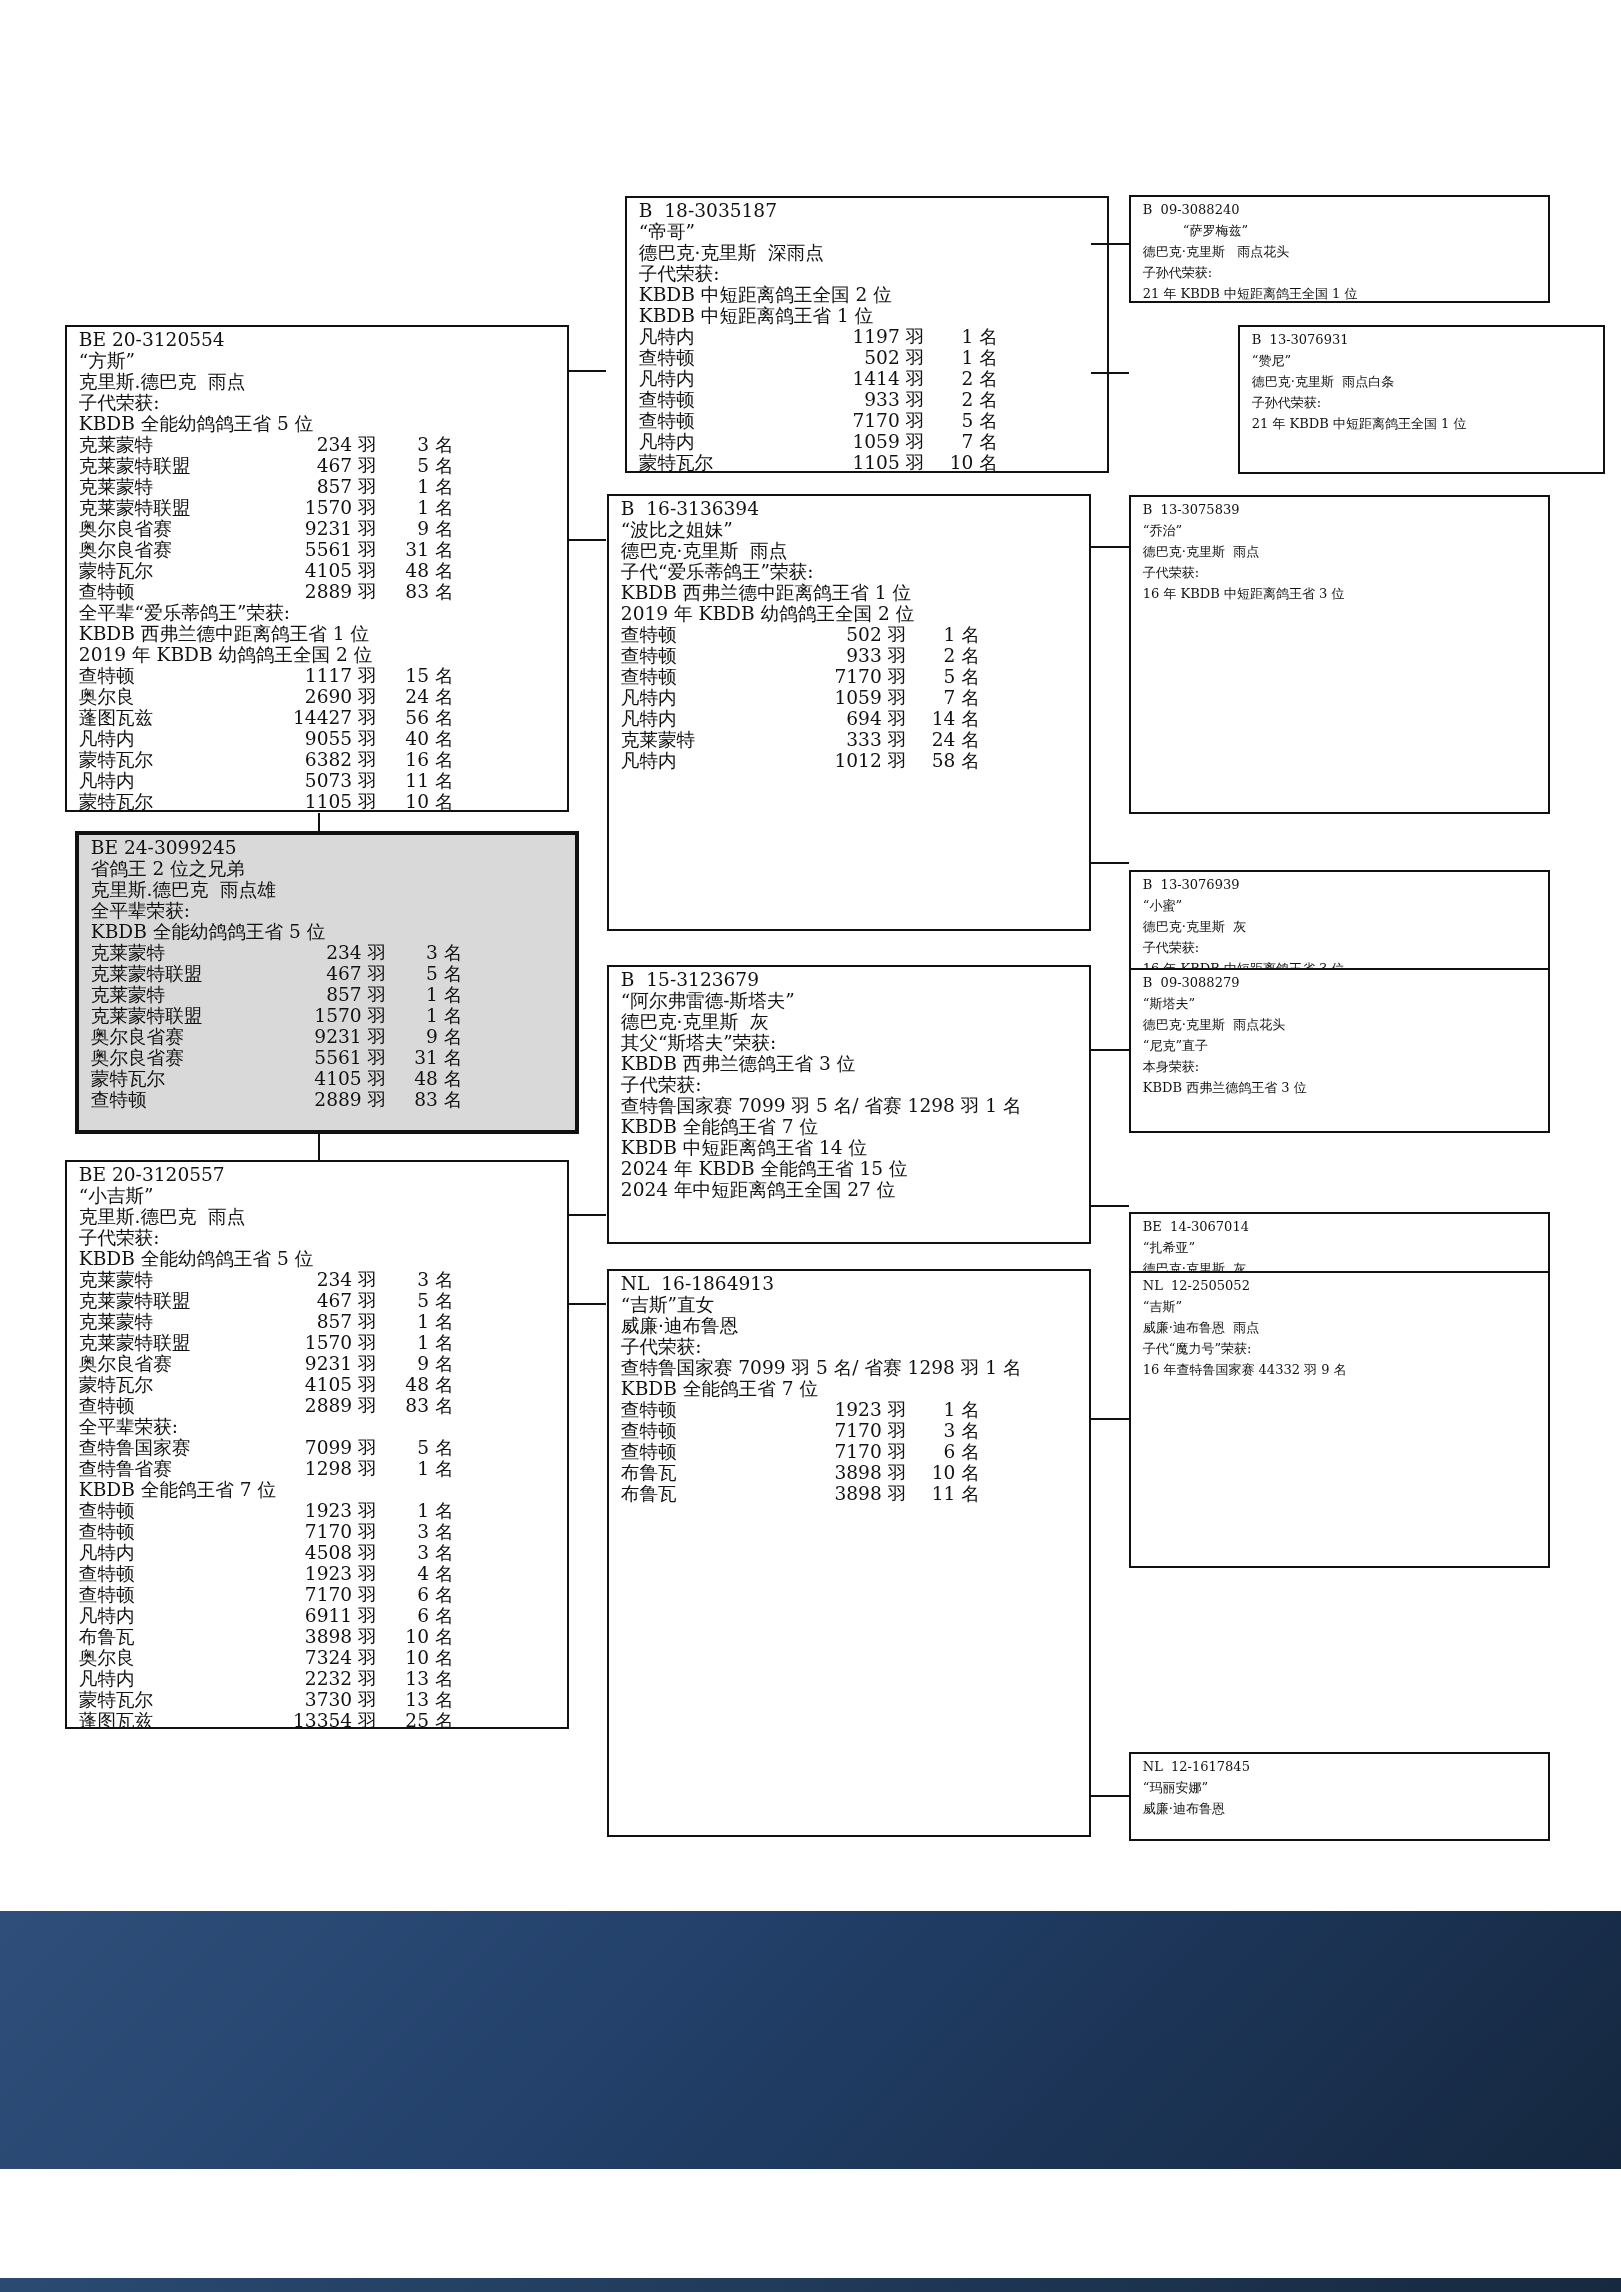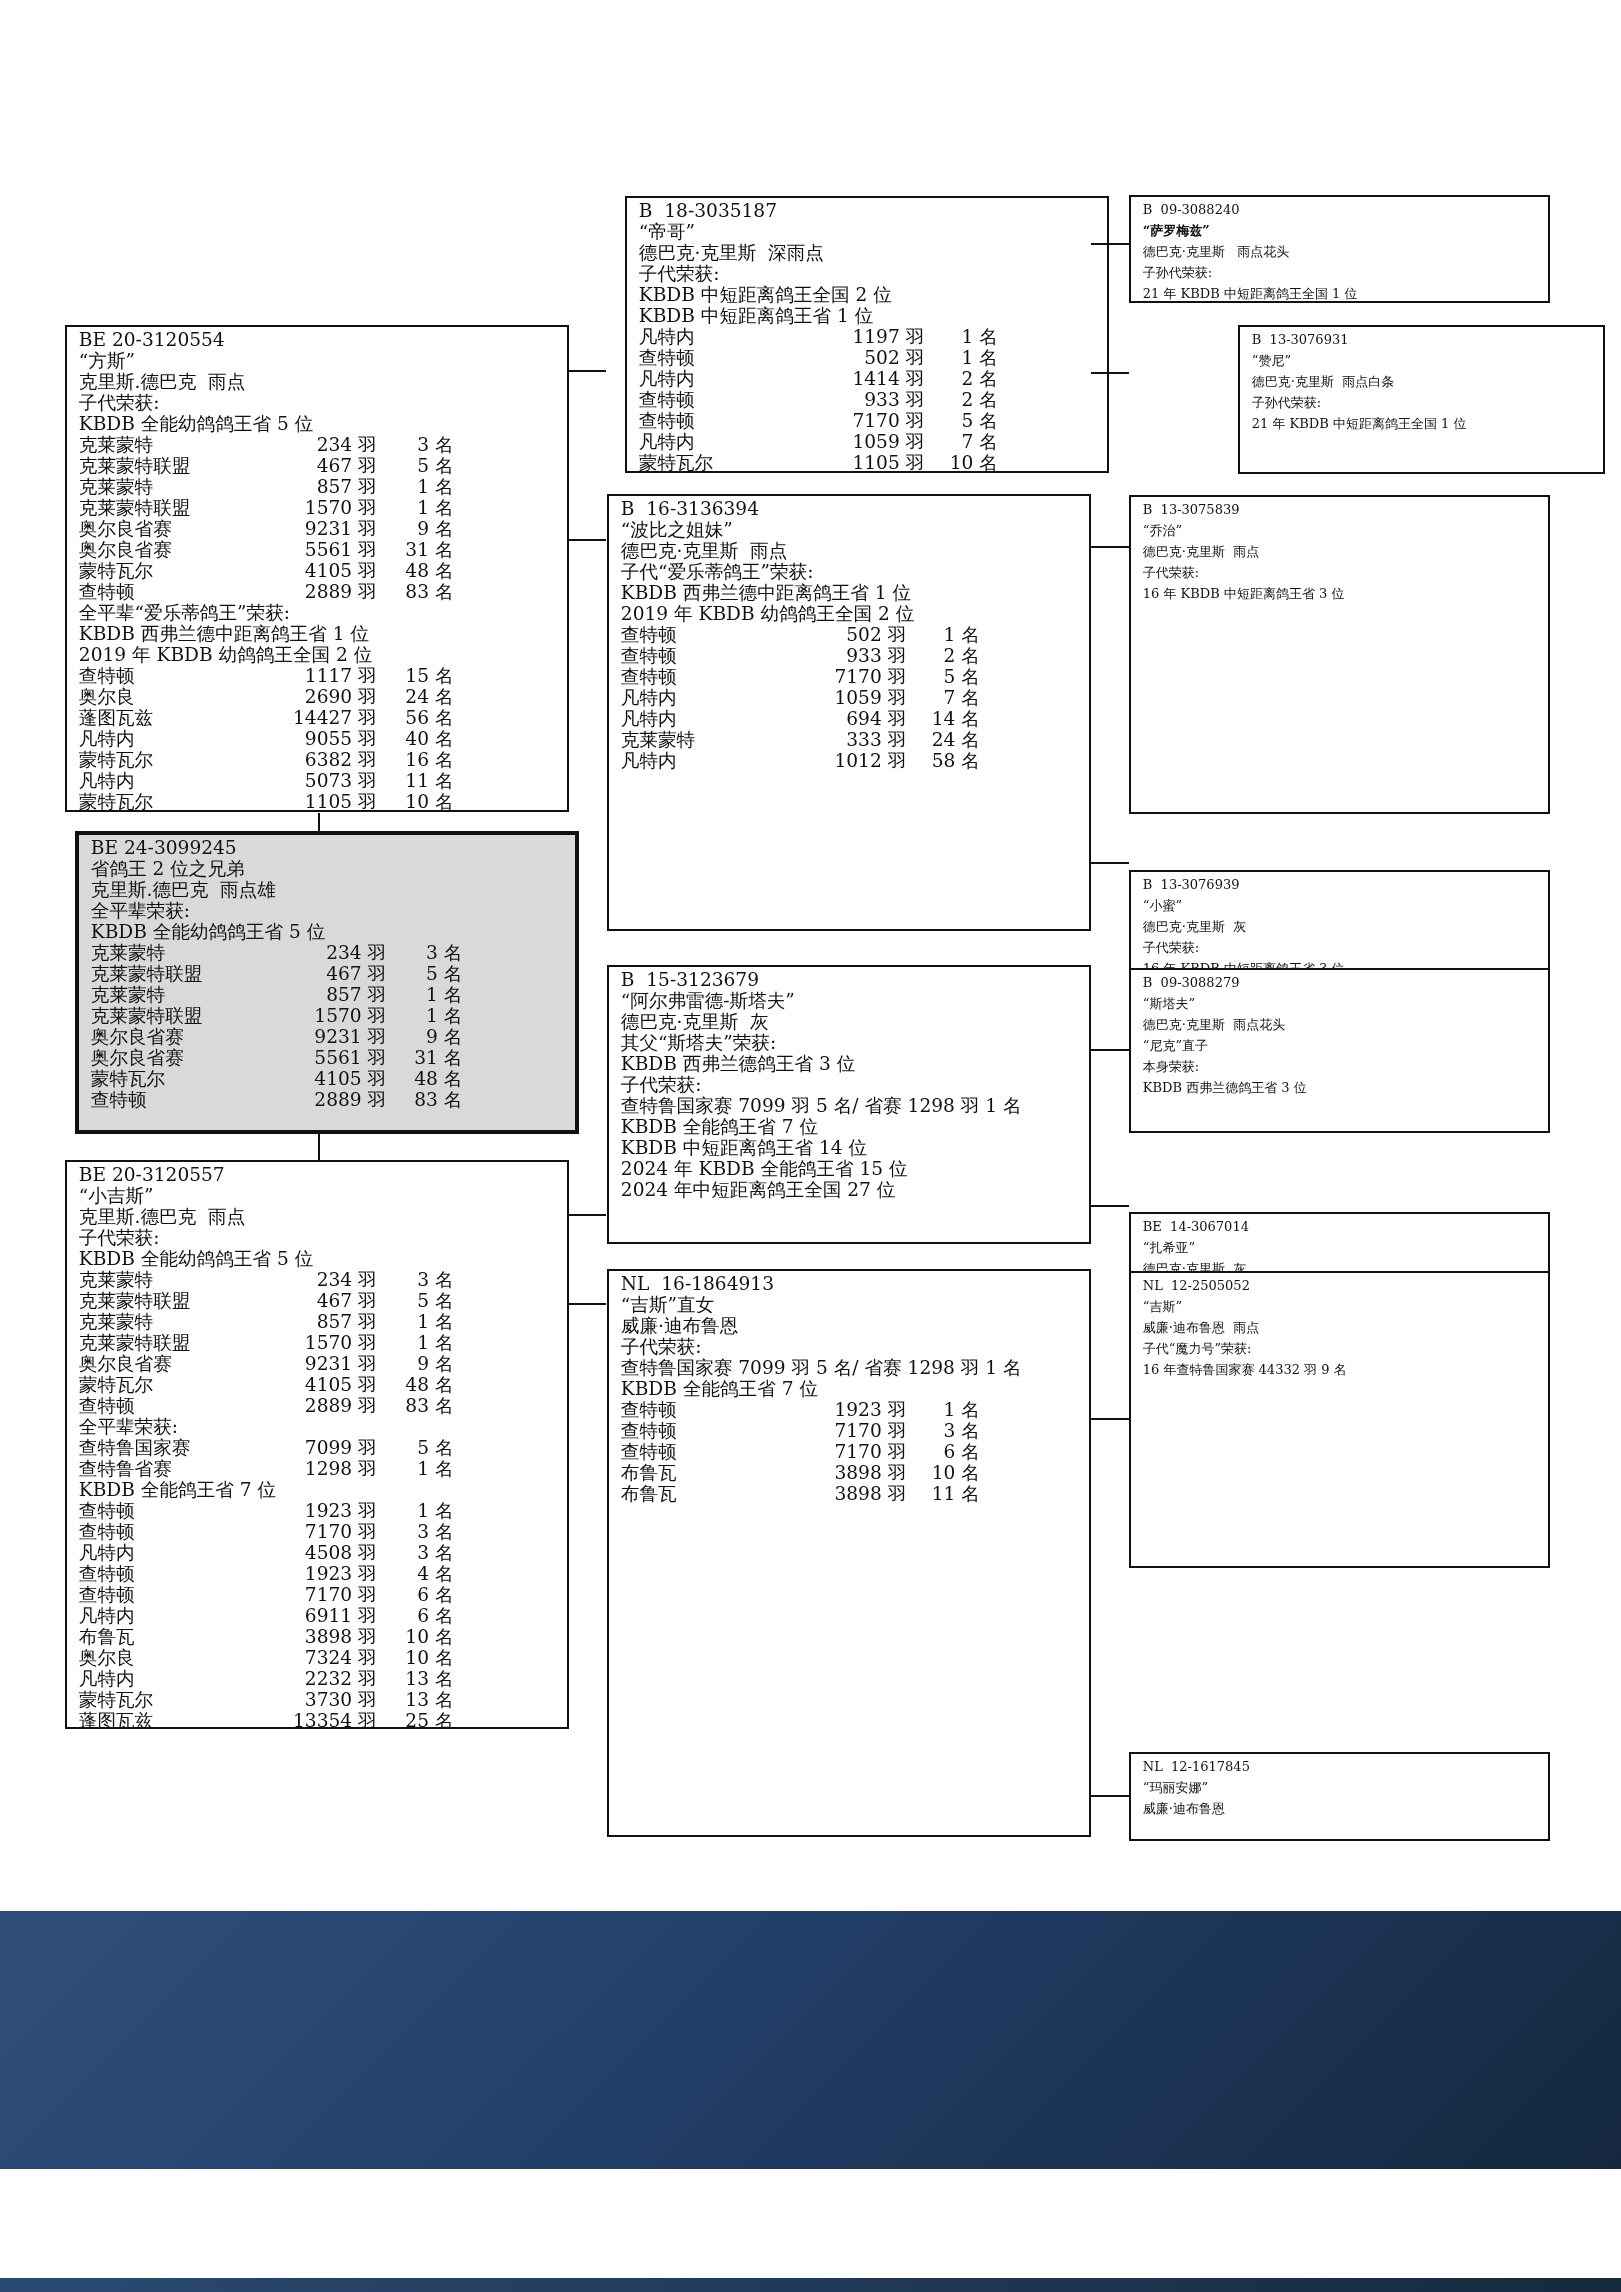--- a/index.html
+++ b/index.html
@@ -8,21 +8,21 @@
   }
   html,body{margin:0;padding:0;background:#ffffff;}
   #page{position:relative;width:1621px;height:2293px;background:#ffffff;overflow:hidden;
         font-family:"DejaVu Serif","Liberation Serif",serif;color:var(--ink);}
   
   .pbox{position:absolute;border:2px solid var(--ink);background:#fff;
         box-sizing:border-box;padding:2px 7.8px 0 11.8px;overflow:hidden;}
   .pbox.hl{border-width:4.9px;background:var(--highlight-bg);}
   .pbox div{line-height:21px;font-size:18.6px;white-space:pre;}
   .pbox.sm div{font-size:13px;}
-  .pline.bold{font-weight:bold;}
+  .pline.bold{font-weight:normal;margin-left:40px;}
   .prow{display:flex;}
   .prow .c0{flex:0 0 36%;overflow:hidden;}
   .prow .c1{flex:0 0 26%;text-align:right;}
   .prow .c2{flex:0 0 16%;text-align:right;}
   .conn{position:absolute;background:var(--ink);}
   
   .band{position:absolute;left:0;top:1911px;width:1621px;height:258px;
         background:linear-gradient(135deg,var(--band-top) 0%,#22406a 40%,var(--band-bottom) 100%);}
   .band2{position:absolute;left:0;top:2278px;width:1621px;height:14.7px;
         background:linear-gradient(90deg,#2a4a72,#16293f);}

